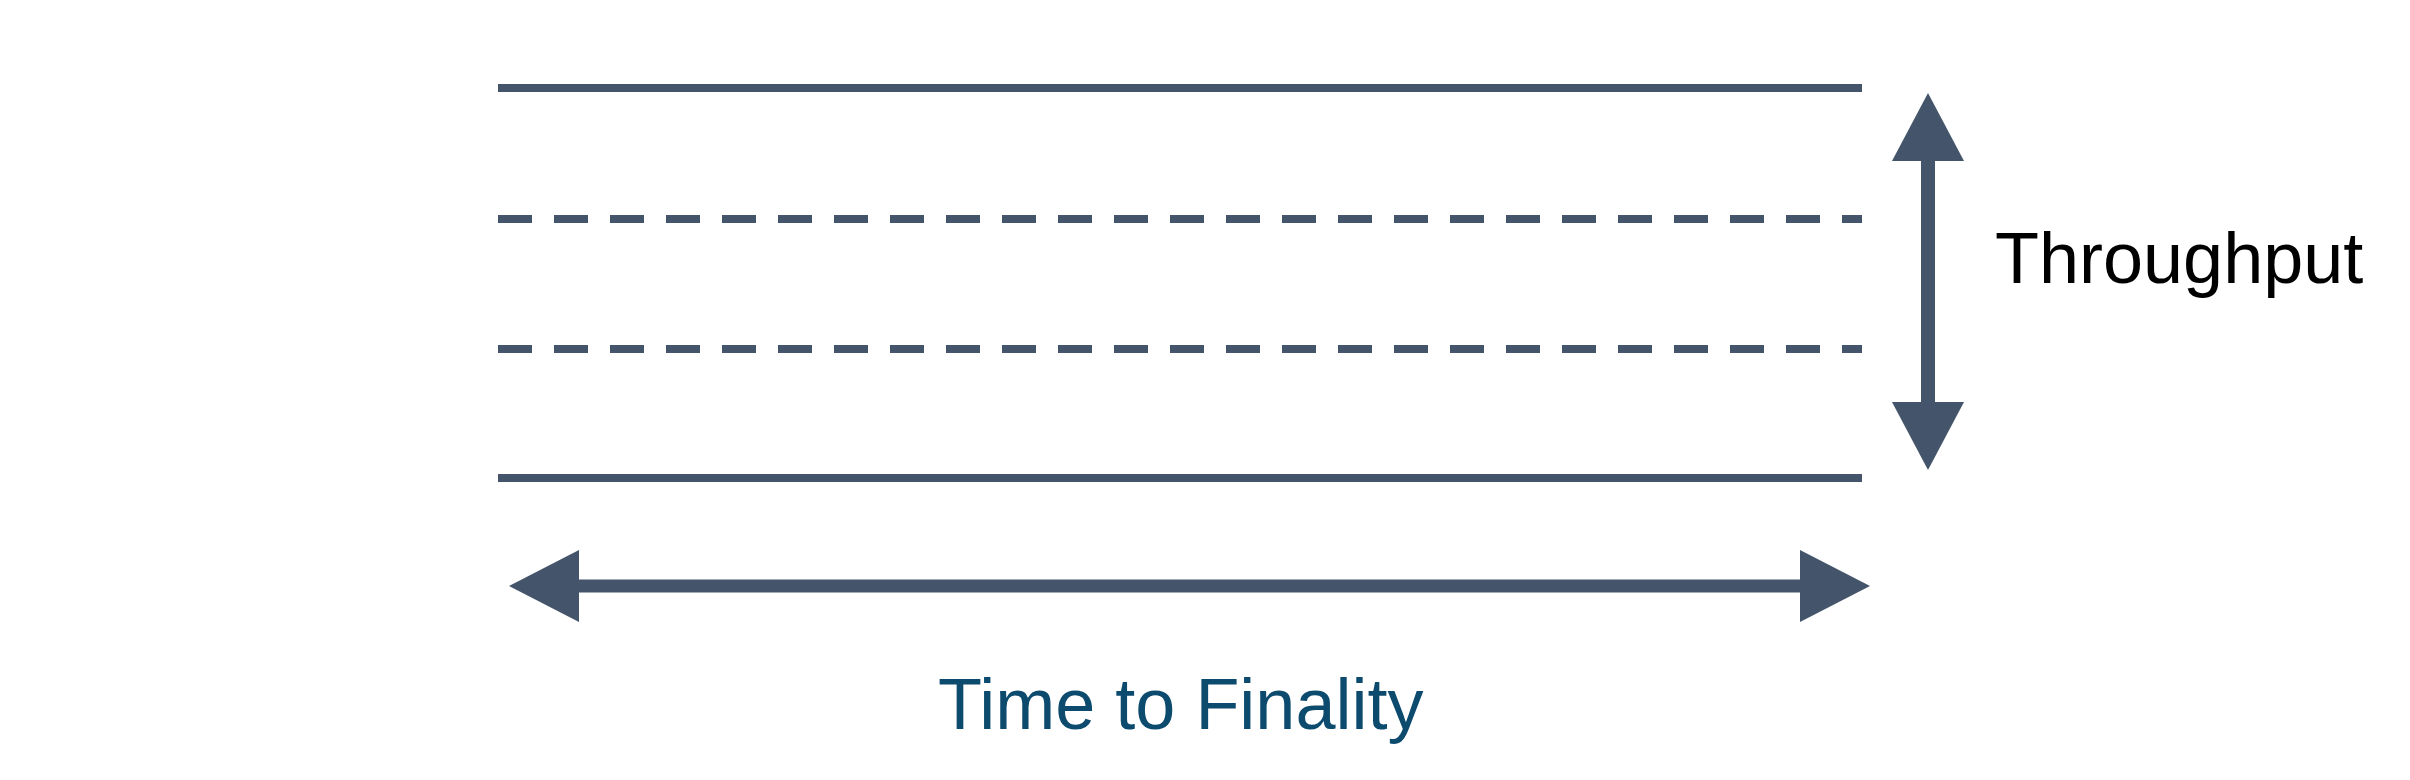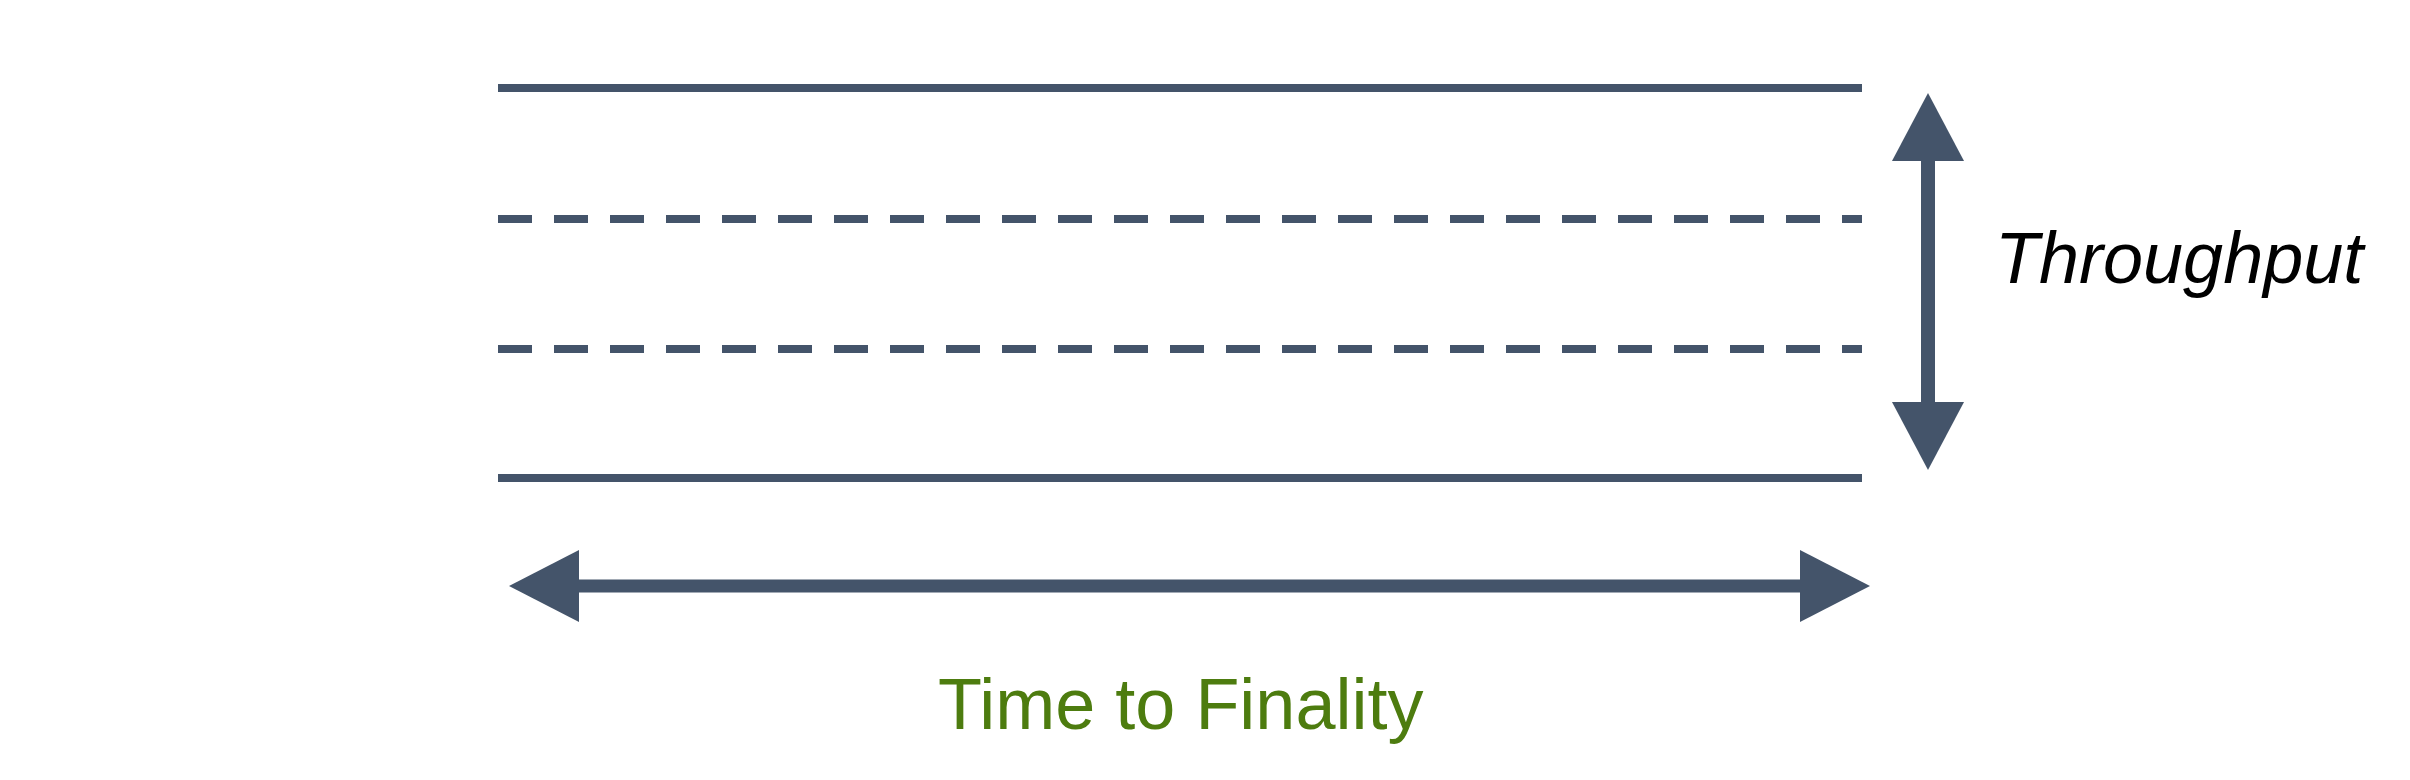--- a/index.html
+++ b/index.html
@@ -31,21 +31,20 @@
     font-family: "Liberation Sans", sans-serif;
     font-size: 72px;
     font-weight: 400;
     line-height: 1;
     white-space: nowrap;
     letter-spacing: 0px;
   }
   #label-throughput {
     left: 1995px;
     top: 222px;
-    font-style: italic;
   }
   #label-time-to-finality {
     left: 938px;
     top: 668px;
   }
 </style>
 </head>
 <body>
 
 <div id="canvas" style="width: 2410px; height: 780px; background: rgb(255, 255, 255);">
@@ -76,15 +75,15 @@
       <rect x="579" y="579.5" width="1221" height="13" fill="#44546A"></rect>
 
       <polygon points="509,586 579,550 579,622" fill="#44546A"></polygon>
 
       <polygon points="1870,586 1800,550 1800,622" fill="#44546A"></polygon>
     </g>
   </svg>
 
   <div class="diagram-label" id="label-throughput" style="color: rgb(0, 0, 0);">Throughput</div>
 
-  <div class="diagram-label" id="label-time-to-finality" style="color: #4d7c0f;">Time to Finality</div>
+  <div class="diagram-label" id="label-time-to-finality" style="color: #0c4a6e;">Time to Finality</div>
 
 </div>
 
 </body></html>

